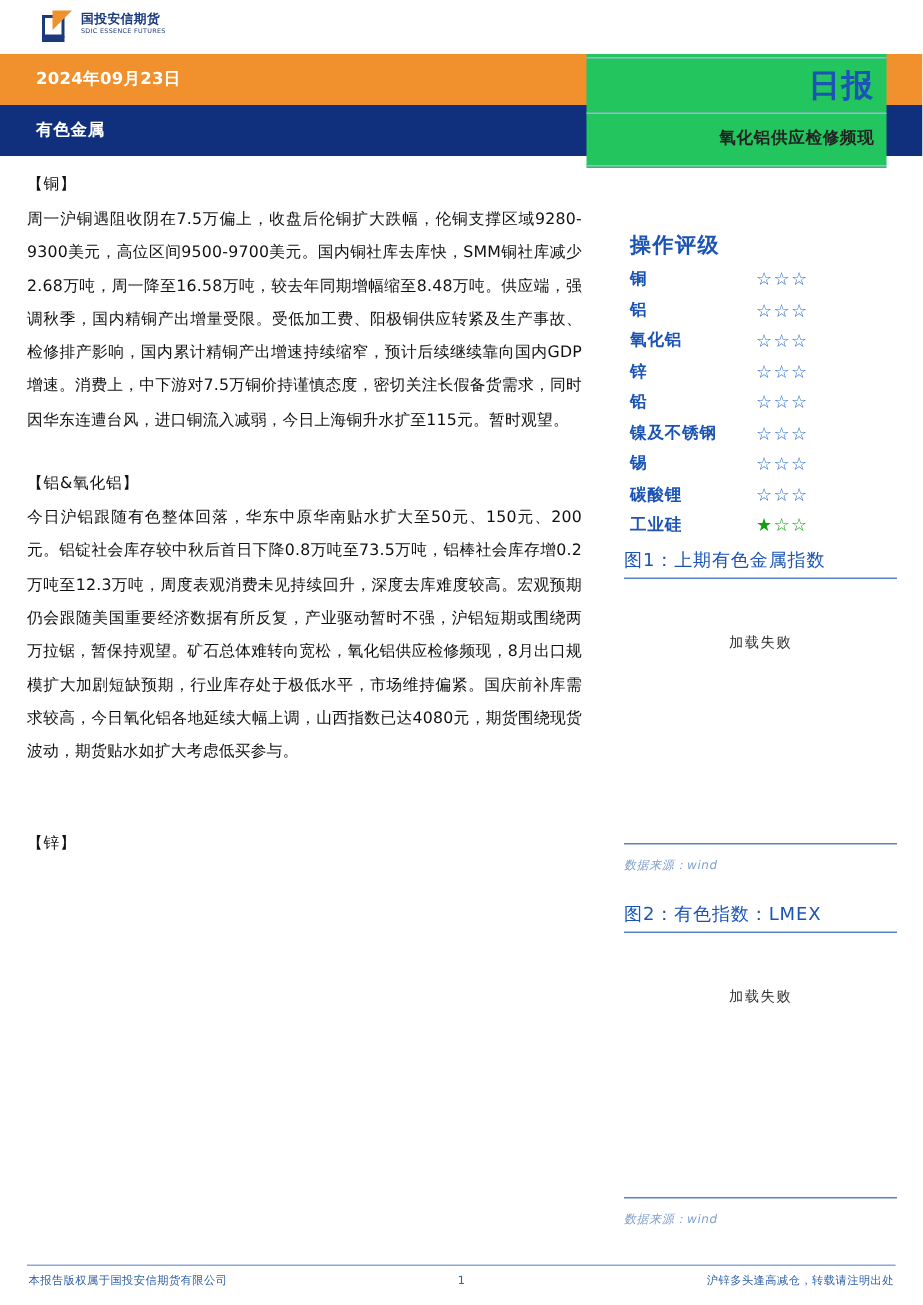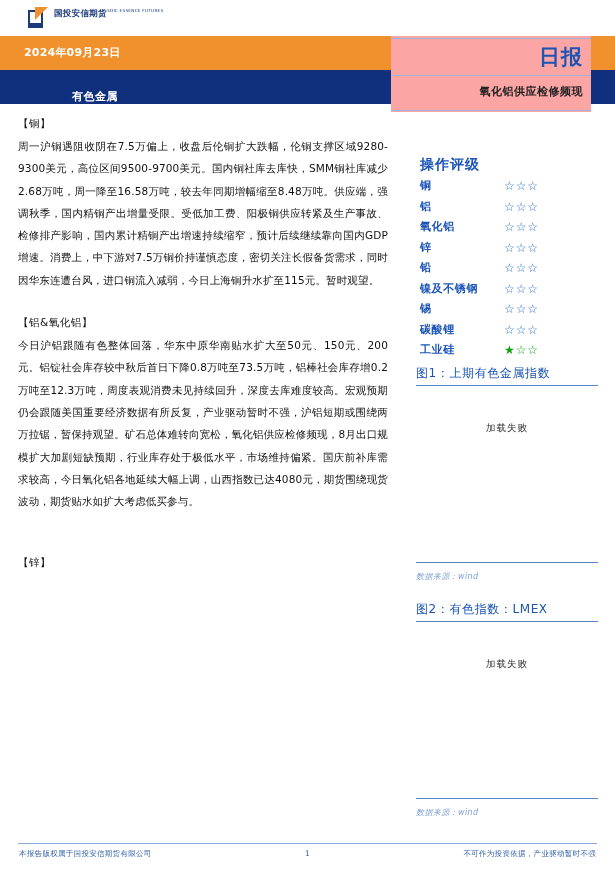--- a/index.html
+++ b/index.html
@@ -48,21 +48,21 @@
     border-bottom: 13px solid transparent;
   }
   .logo-mark .lm-base {
     position: absolute;
     left: 0px; top: 17px;
     width: 15px; height: 4px;
     background: #1b3a7a;
   }
   .logo-text {
     display: flex;
-    flex-direction: row;
+    flex-direction: column;
     justify-content: flex-end;
     padding-top: 1px;
   }
   .logo-cn {
     font-size: 8.5px;
     font-weight: bold;
     color: #1b3a7a;
     letter-spacing: 0.3px;
     line-height: 10px;
   }
@@ -96,32 +96,31 @@
   .banner-date {
     position: absolute;
     left: 24px; top: 9px;
     font-size: 11px;
     font-weight: bold;
     color: #ffffff;
     letter-spacing: 0.2px;
   }
   .banner-topic {
     position: absolute;
-    left: 24px; top: 53px;
+    left: 24px; top: 43px;
     font-size: 11px;
     font-weight: bold;
     color: #ffffff;
     letter-spacing: 0.5px;
-    margin-left: 48px;
   }
   .banner-panel {
     position: absolute;
     left: 391px; top: 0px;
     width: 200px; height: 76px;
-    background: #fca5a5;
+    background: #22c55e;
     text-align: right;
   }
   .panel-rule {
     position: absolute;
     left: 0;
     width: 200px;
     height: 1px;
     background: #9fb4d8;
   }
   .panel-rule.r1 { top: 2px; }
@@ -405,14 +404,14 @@
       <div class="fig-src">数据来源：wind</div>
     </div>
 
   </div>
 </div>
 
 <div class="footer">
   <div class="footer-rule"></div>
   <div class="footer-left">本报告版权属于国投安信期货有限公司</div>
   <div class="footer-center">1</div>
-  <div class="footer-right">不可作为投资依据，产业驱动暂时不强</div>
+  <div class="footer-right">沪锌多头逢高减仓，转载请注明出处</div>
 </div>
 
 </body></html>

